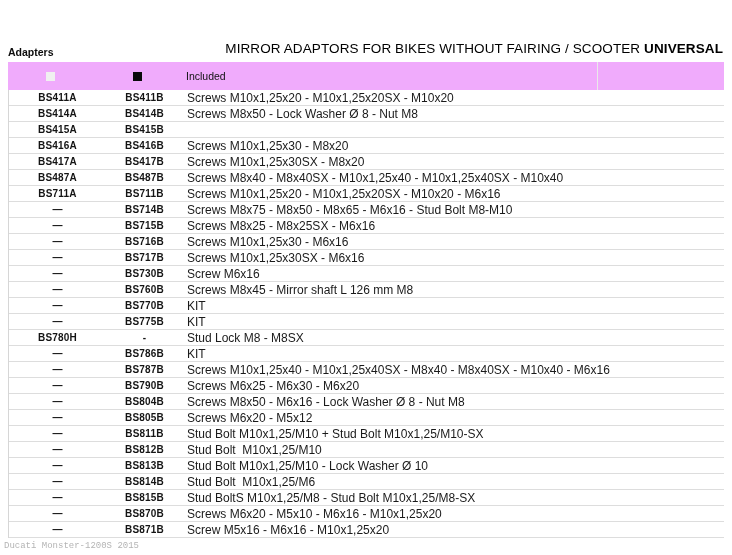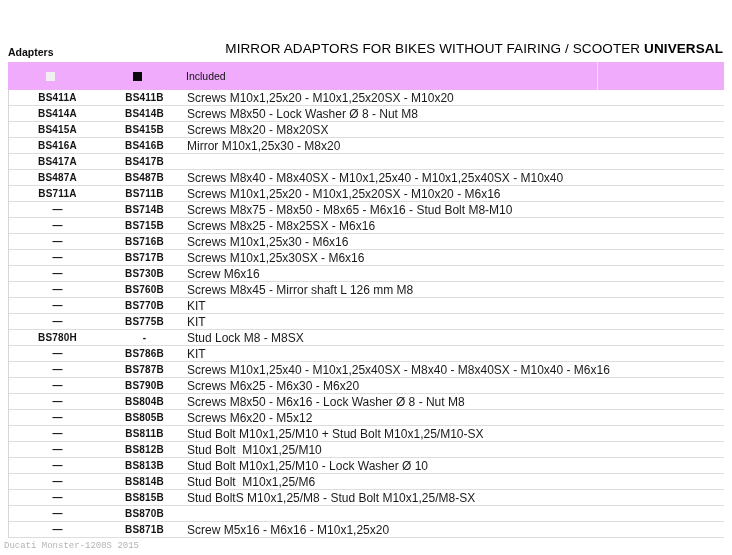--- a/index.html
+++ b/index.html
@@ -152,32 +152,32 @@
 
   <div class="trow">
     <div class="cell-a part-num">BS414A</div>
     <div class="cell-b part-num">BS414B</div>
     <div class="cell-c desc">Screws M8x50 - Lock Washer Ø 8 - Nut M8</div>
   </div>
 
   <div class="trow">
     <div class="cell-a part-num">BS415A</div>
     <div class="cell-b part-num">BS415B</div>
-    <div class="cell-c desc">Screws M8x20 - M8x20SX</div>
   </div>
 
   <div class="trow">
     <div class="cell-a part-num">BS416A</div>
     <div class="cell-b part-num">BS416B</div>
-    <div class="cell-c desc">Mirror M10x1,25x30 - M8x20</div>
+    <div class="cell-c desc">Screws M10x1,25x30 - M8x20</div>
   </div>
 
   <div class="trow">
     <div class="cell-a part-num">BS417A</div>
     <div class="cell-b part-num">BS417B</div>
+    <div class="cell-c desc">Screws M10x1,25x30SX - M8x20</div>
   </div>
 
   <div class="trow">
     <div class="cell-a part-num">BS487A</div>
     <div class="cell-b part-num">BS487B</div>
     <div class="cell-c desc">Screws M8x40 - M8x40SX - M10x1,25x40 - M10x1,25x40SX - M10x40</div>
   </div>
 
   <div class="trow">
     <div class="cell-a part-num">BS711A</div>
@@ -295,20 +295,21 @@
 
   <div class="trow">
     <div class="cell-a part-num">—</div>
     <div class="cell-b part-num">BS815B</div>
     <div class="cell-c desc">Stud BoltS M10x1,25/M8 - Stud Bolt M10x1,25/M8-SX</div>
   </div>
 
   <div class="trow">
     <div class="cell-a part-num">—</div>
     <div class="cell-b part-num">BS870B</div>
+    <div class="cell-c desc">Screws M6x20 - M5x10 - M6x16 - M10x1,25x20</div>
   </div>
 
   <div class="trow">
     <div class="cell-a part-num">—</div>
     <div class="cell-b part-num">BS871B</div>
     <div class="cell-c desc">Screw M5x16 - M6x16 - M10x1,25x20</div>
   </div>
 </div>
   </div>
 

